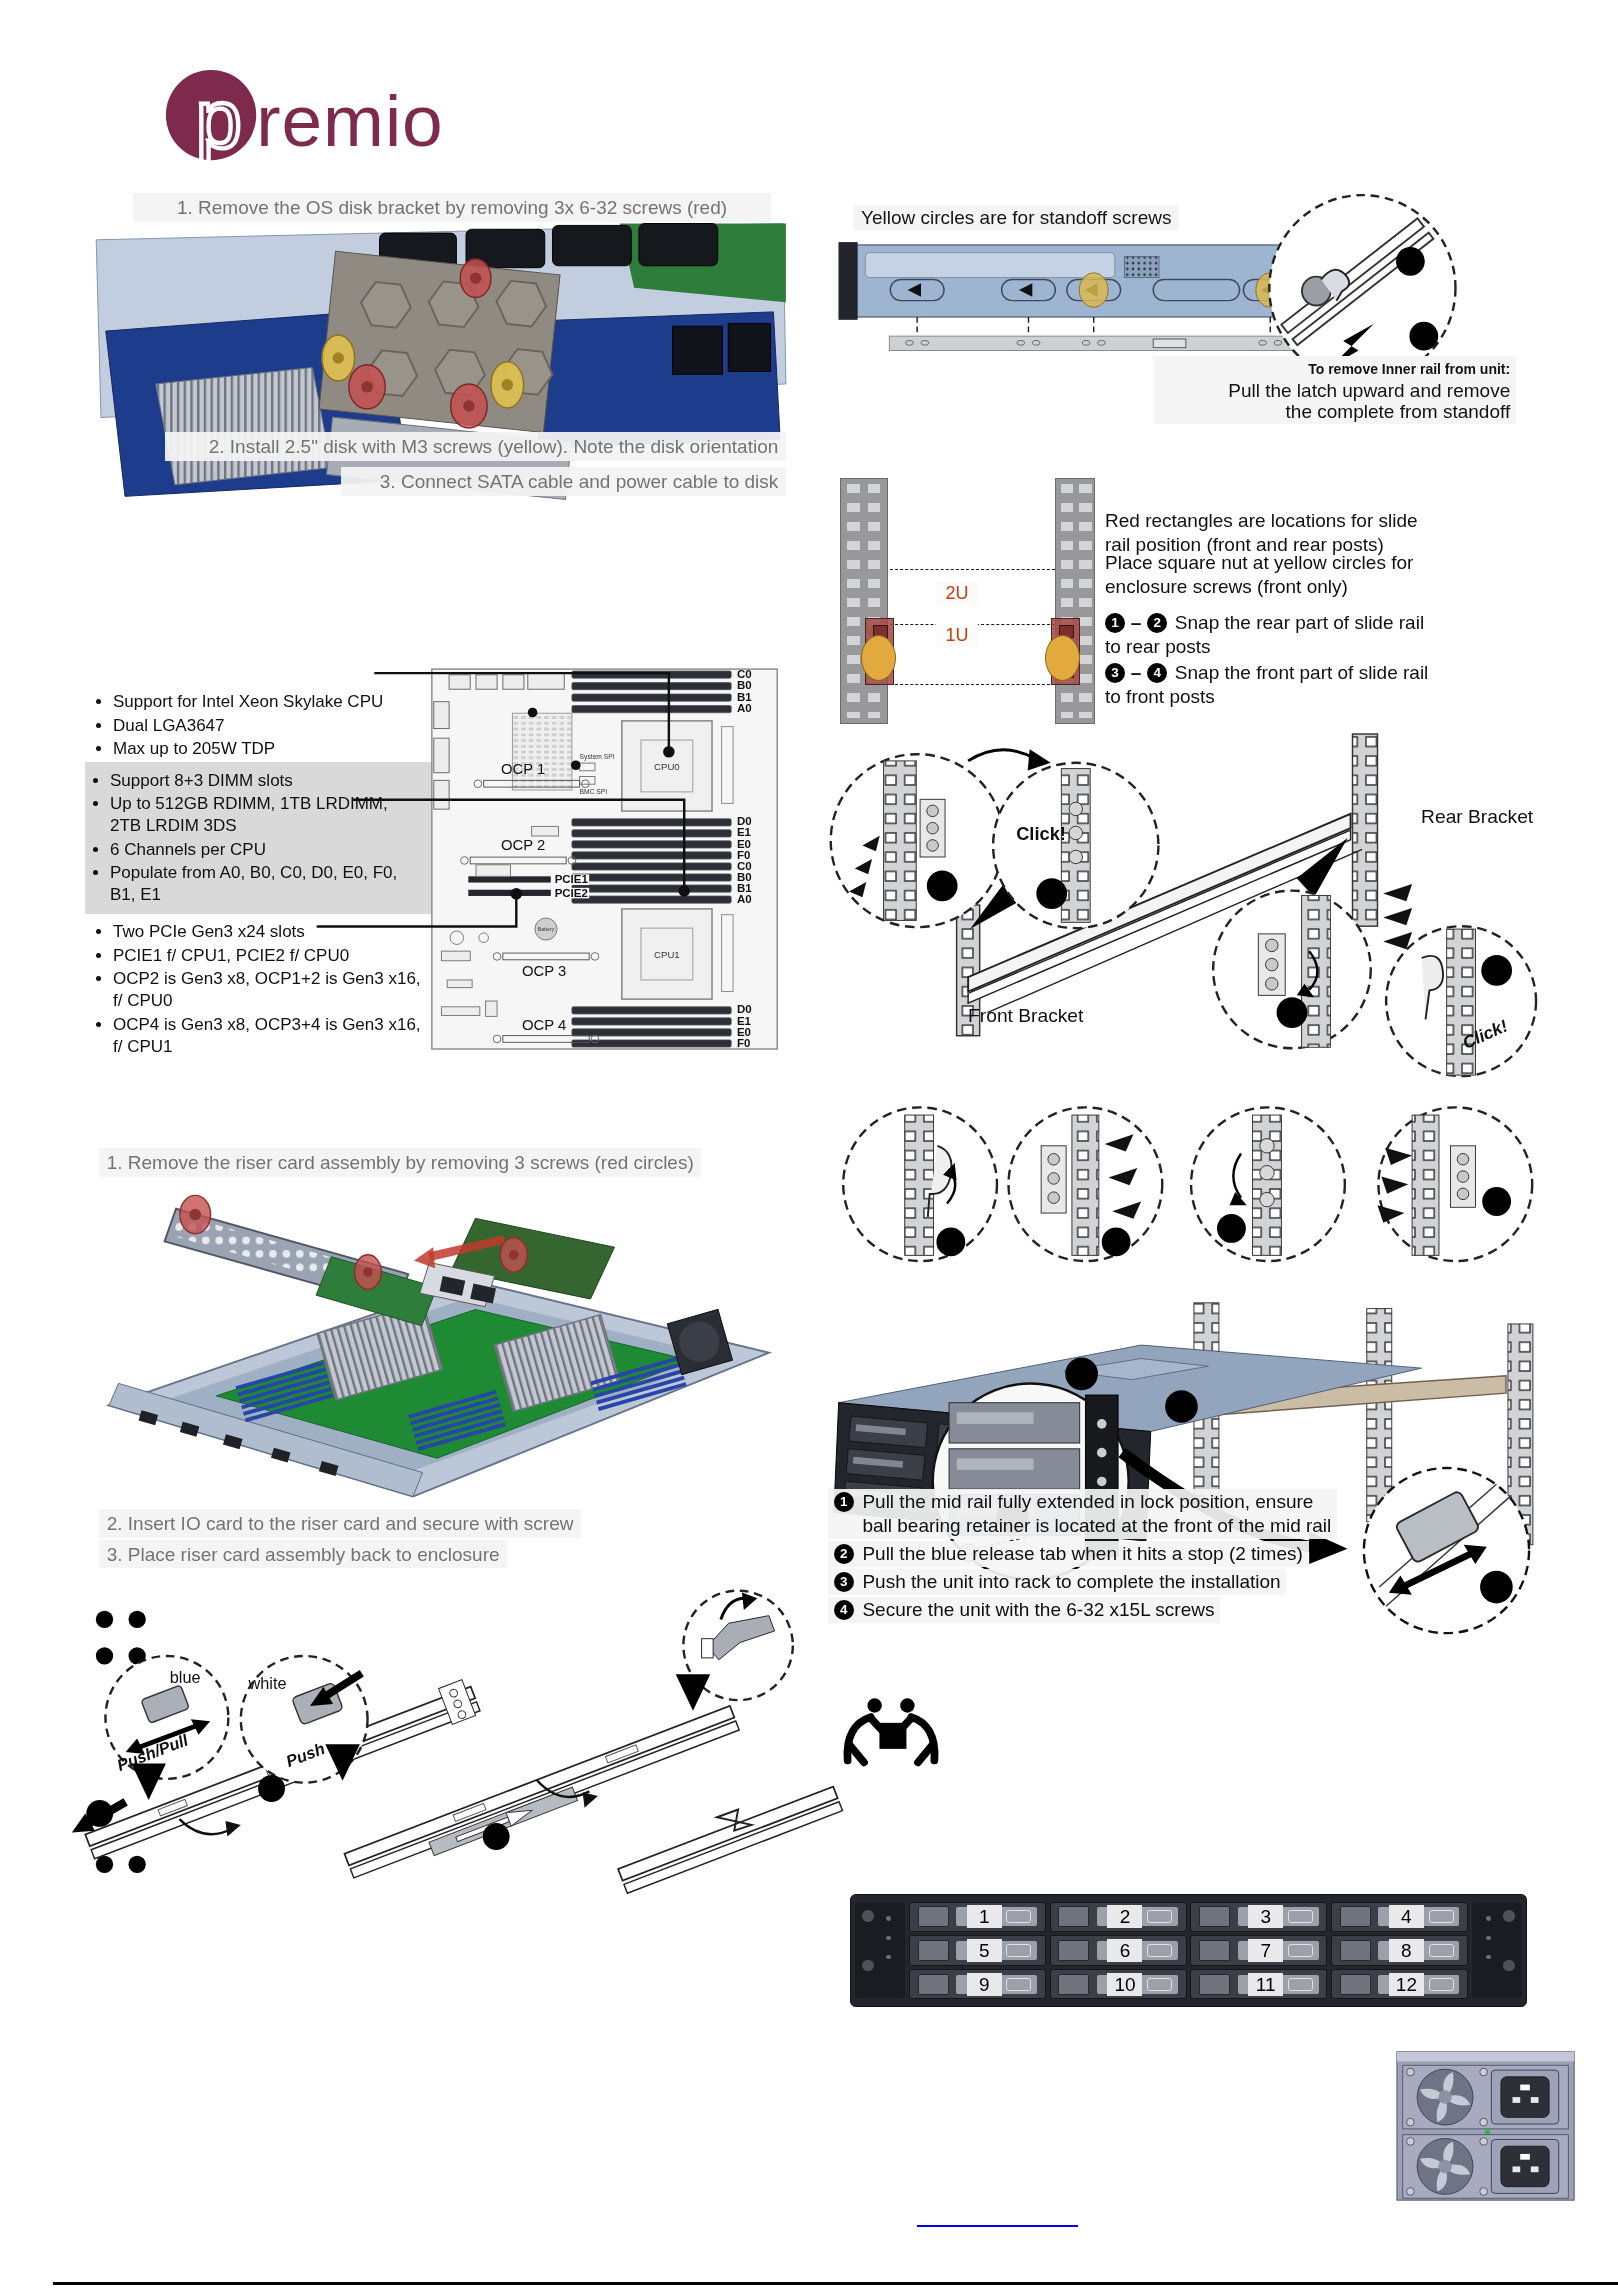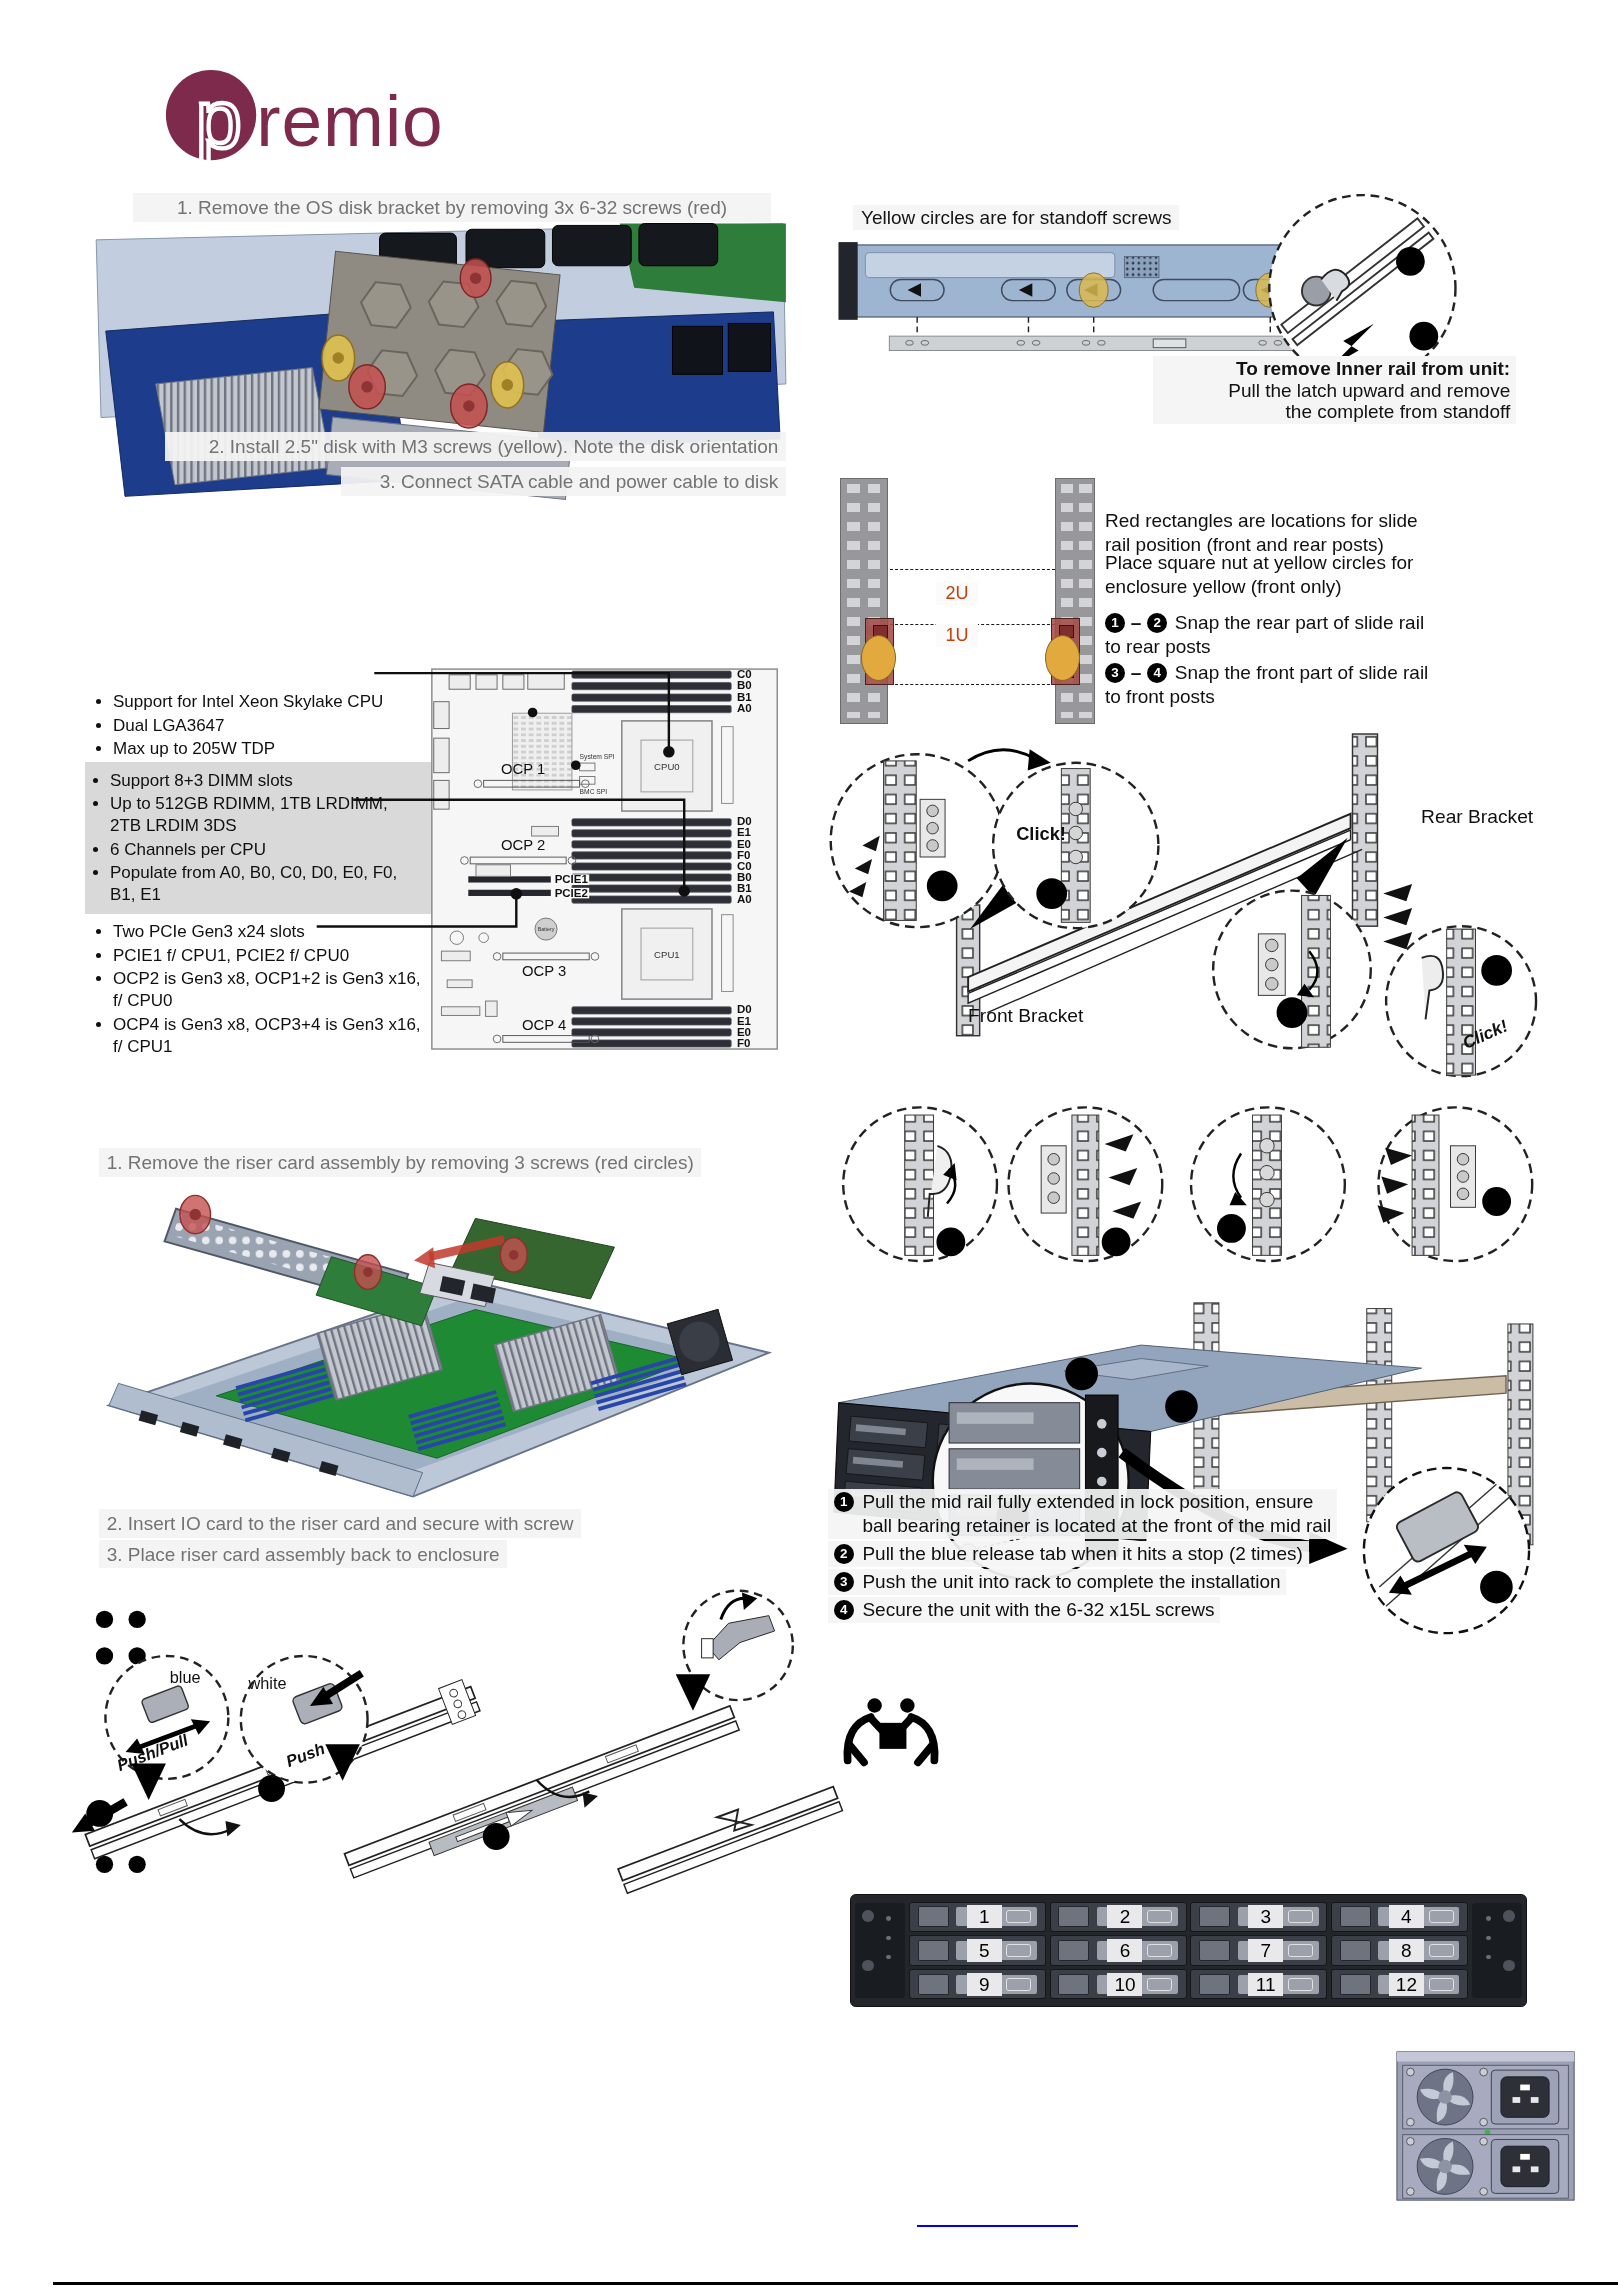--- a/index.html
+++ b/index.html
@@ -174,21 +174,21 @@
         <path d="M 505 86 q 14 -18 26 -4 q 8 10 -4 16 l -6 10" fill="#D8DBDF" stroke="#222" stroke-width="2"></path>
         <polygon points="560,132 528,150 544,160 516,176" fill="#000"></polygon>
         <circle cx="598" cy="67" r="15" fill="#000"></circle>
         <text class="svgbadge" x="598" y="68" font-size="17" text-anchor="middle" dominant-baseline="central">1</text>
         <circle cx="612" cy="145" r="15" fill="#000"></circle>
         <text class="svgbadge" x="612" y="146" font-size="17" text-anchor="middle" dominant-baseline="central">2</text>
       </g>
     </svg>
     <div class="abs caption" style="left:17.3px;top:7.7px">Yellow circles are for standoff screws</div>
     <div class="abs" style="left:317px;top:159px;width:363px;text-align:right;background:#F5F5F5;padding:1.9px 5.8px;box-sizing:border-box">
-      <span class="block" style="font-weight:700;font-size:19px;line-height:22px">To remove Inner rail from unit:</span>
+      <span class="block" style="font-weight:700;font-size:14px;line-height:22px">To remove Inner rail from unit:</span>
       <span class="block" style="font-size:19px;line-height:21px">Pull the latch upward and remove</span>
       <span class="block" style="font-size:19px;line-height:21px">the complete from standoff</span>
     </div>
   </div>
 
   <div class="abs" style="left:836px;top:478px;width:692px;height:252px">
     <div class="abs post" style="left:3.8px;top:0;width:48px;height:246px">
       <div class="holecol" style="left:6.7px"></div>
         <div class="holecol" style="left:27px"></div>
     </div>
@@ -211,21 +211,21 @@
         <div class="nut" style="bottom:5.8px"></div>
     </div>
     <div class="yellipse" style="left:209px;top:157px"></div>
 
     <div class="abs para" style="left:269px;top:31px;width:419px">
       <span class="block">Red rectangles are locations for slide</span>
       <span class="block">rail position (front and rear posts)</span>
     </div>
     <div class="abs para" style="left:269px;top:73px;width:419px">
       <span class="block">Place square nut at yellow circles for</span>
-      <span class="block">enclosure yellow (front only)</span>
+      <span class="block">enclosure screws (front only)</span>
     </div>
     <div class="abs para" style="left:269px;top:133px;width:419px">
       <span class="badrow">
         <span class="bdg">1</span>
           <span class="sep">–</span>
           <span class="bdg">2</span>
         <span>Snap the rear part of slide rail</span>
       </span>
       <span class="block">to rear posts</span>
     </div>

